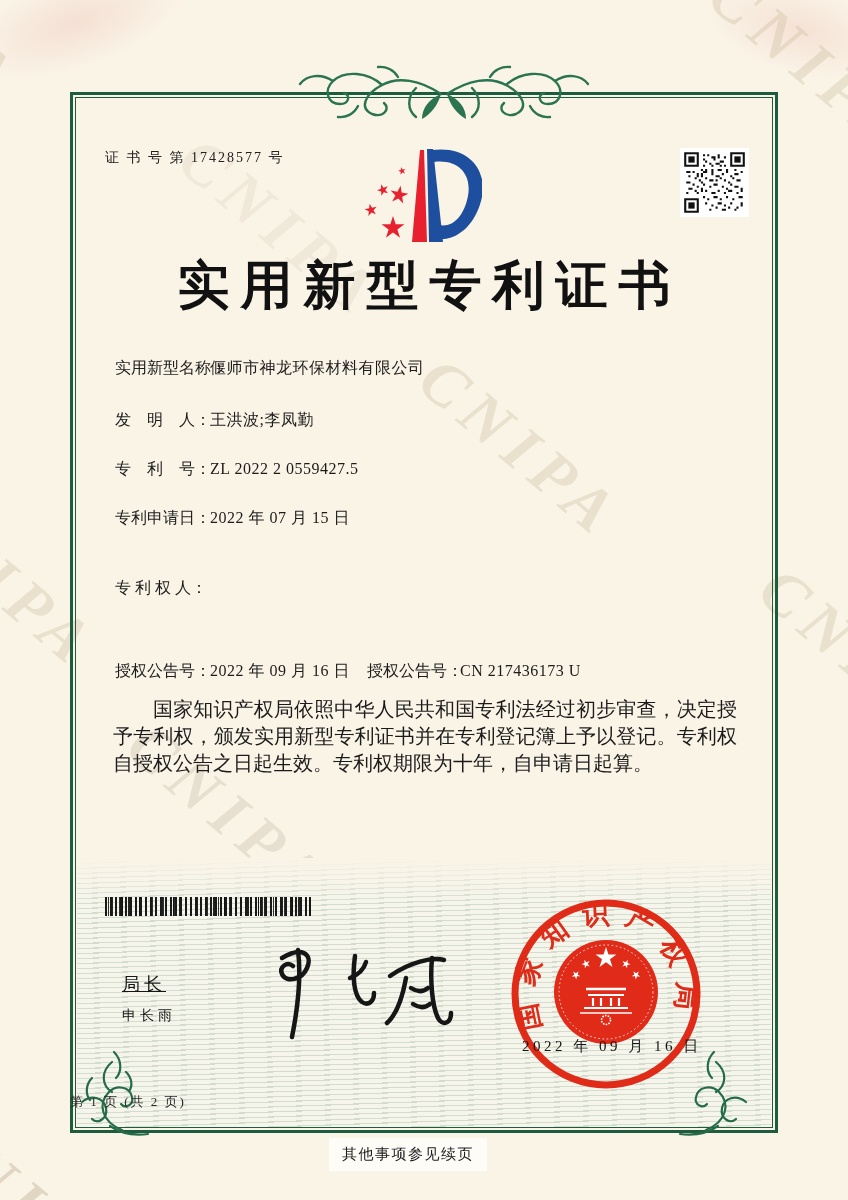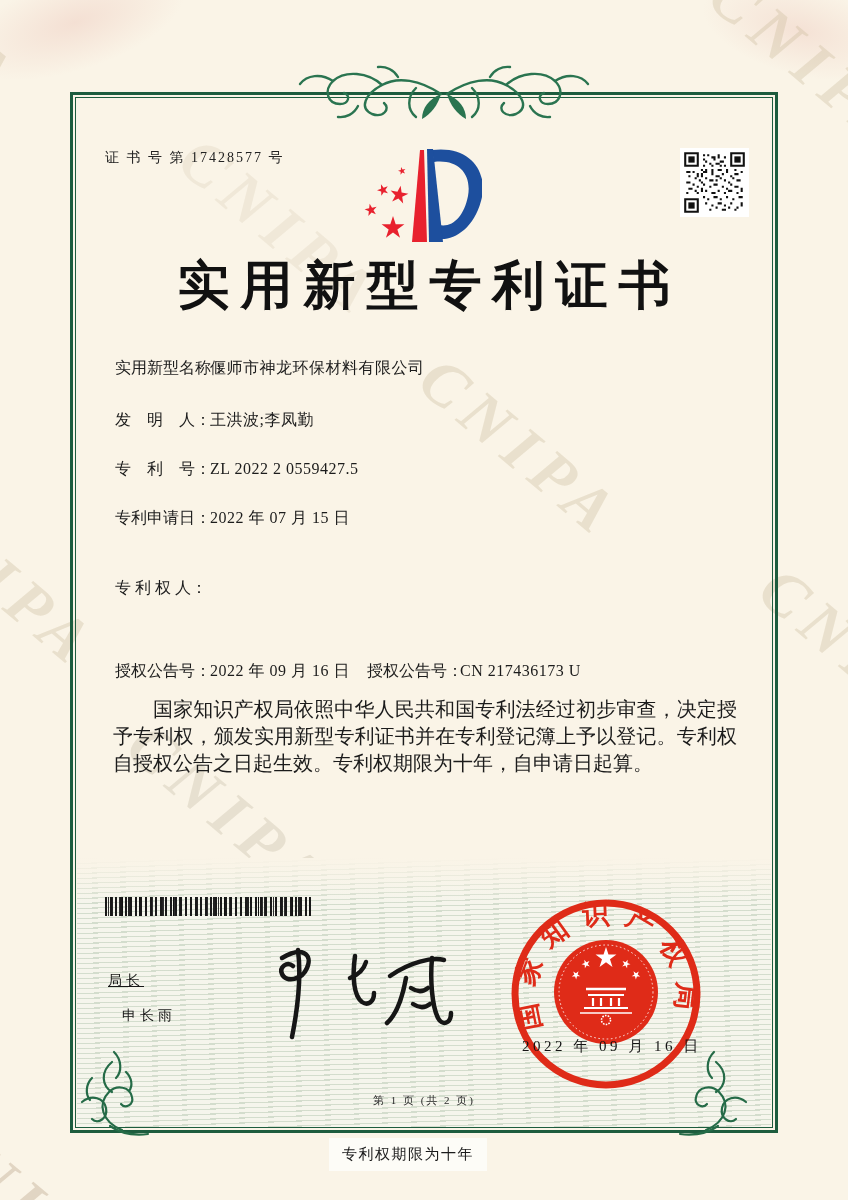--- a/index.html
+++ b/index.html
@@ -58,34 +58,34 @@
          text-align:justify;color:#1b1b1b;}
   .paras p{margin:0;text-indent:2em;}
 
   
   .barcode{position:absolute;left:105px;top:897px;width:206px;height:19px;background:
      repeating-linear-gradient(90deg,#191919 0 2px,rgba(0,0,0,0) 2px 5px),
      repeating-linear-gradient(90deg,rgba(0,0,0,0) 0 3px,#2e2e2e 3px 4px,rgba(0,0,0,0) 4px 11px),
      repeating-linear-gradient(90deg,#101010 0 1px,rgba(0,0,0,0) 1px 6px,#222 6px 8px,rgba(0,0,0,0) 8px 17px);}
 
   
-  .sig-title{position:absolute;left:108px;top:972px;font-size:14px;letter-spacing:4px;color:#161616;text-decoration:underline;}
+  .sig-title{position:absolute;left:122px;top:972px;font-size:18px;letter-spacing:4px;color:#161616;text-decoration:underline;}
   .sig-name{position:absolute;left:122px;top:1007px;font-size:14px;letter-spacing:4px;color:#161616;}
   .sig-script{position:absolute;left:246px;top:944px;}
 
   
   .seal{position:absolute;left:506px;top:894px;}
   .seal-text{font-size:27px;font-weight:700;letter-spacing:14px;fill:#df2b18;
              font-family:"Liberation Serif","DejaVu Serif",serif;}
   .seal-date{position:absolute;left:522px;top:1037px;width:180px;font-size:15px;
              letter-spacing:3.5px;color:#141414;}
 
   
-  .page-info{position:absolute;left:70px;top:1093px;width:708px;text-align:center;
-             font-size:11px;letter-spacing:2px;color:#2a2a2a;}
+  .page-info{position:absolute;left:70px;top:1093px;width:708px;text-align:left;
+             font-size:13px;letter-spacing:2px;color:#2a2a2a;}
   .cont-box{position:absolute;left:329px;top:1138px;width:158px;height:33px;background:#fdfcf7;
             display:flex;align-items:center;justify-content:center;font-size:15px;
             letter-spacing:1.5px;color:#1b1b1b;}
 
   
   .top-orn{position:absolute;left:298px;top:60px;}
   .corner-bl{position:absolute;left:52px;top:1044px;}
   .corner-br{position:absolute;left:676px;top:1044px;transform:scaleX(-1);}
 </style>
 </head>
@@ -256,15 +256,15 @@
         <path d="M87 104 V112 M95 104 V112 M105 104 V112 M113 104 V112" stroke-width="2.2"></path>
         <path d="M78 114 L122 114" stroke-width="2.2"></path>
         <path d="M74 119 L126 119" stroke-width="1.6"></path>
         <circle cx="100" cy="126" r="4.5" stroke-width="1.6" stroke-dasharray="1.6 1.2"></circle>
       </g>
     </g>
   </svg>
   <div class="seal-date">2022 年 09 月 16 日</div>
 
   <div class="page-info">第 1 页 (共 2 页)</div>
-  <div class="cont-box">专利权期限为十年</div>
+  <div class="cont-box">其他事项参见续页</div>
 
 </div>
 
 </body></html>

